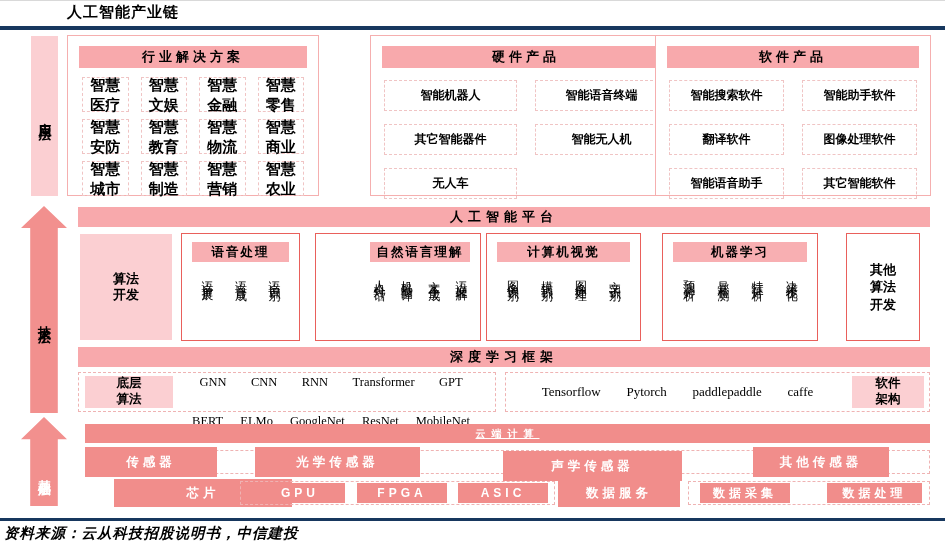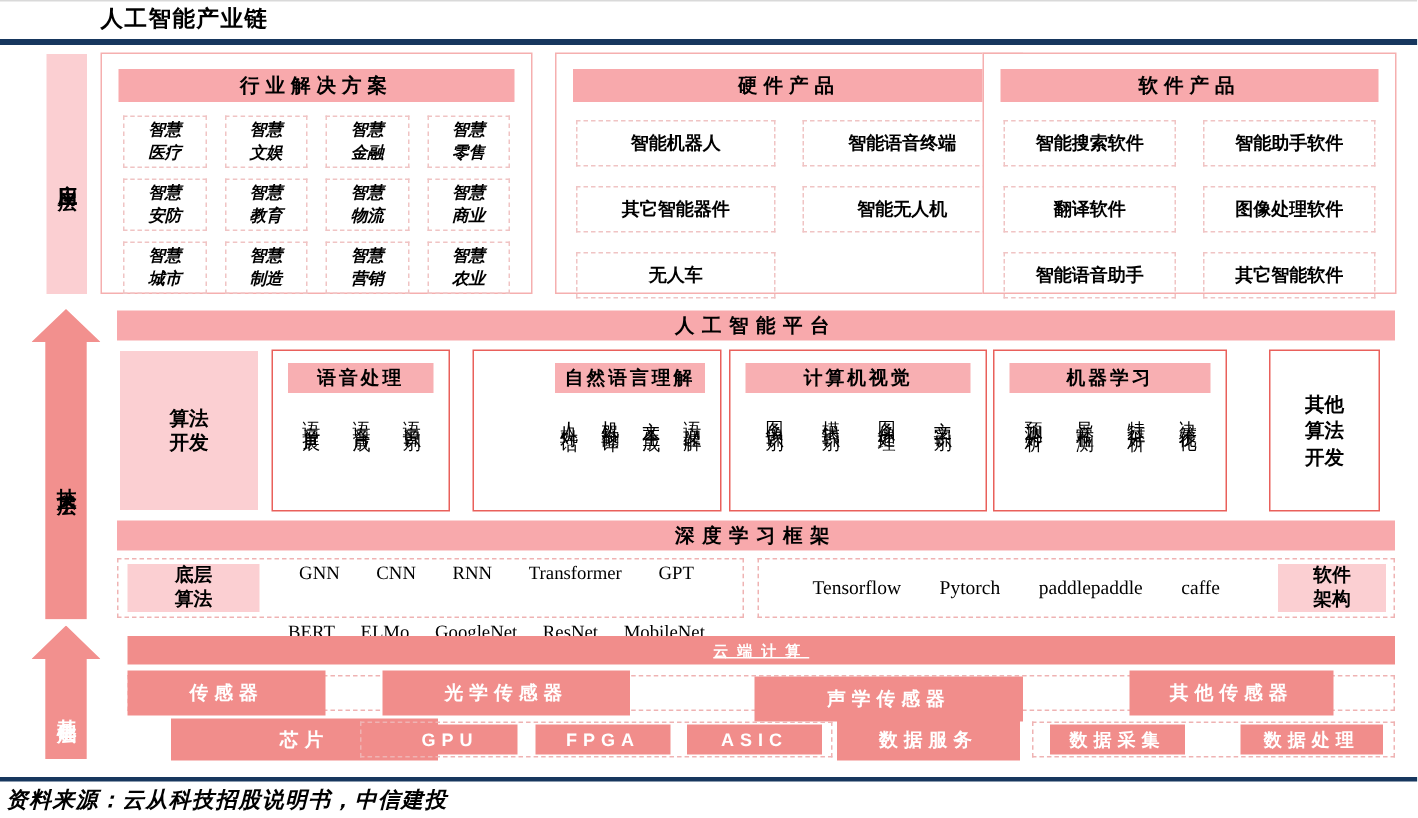--- a/index.html
+++ b/index.html
@@ -15,21 +15,21 @@
   .rail-label{font-size:13px;font-weight:bold;}
   .arrow{left:21px;width:46px;background:#F2908E;display:flex;align-items:center;justify-content:center;}
   .arrow-tech{top:206px;height:207px;clip-path:polygon(50% 0,100% 10.6%,80% 10.6%,80% 100%,20% 100%,20% 10.6%,0 10.6%);}
   .arrow-found{top:417px;height:89px;clip-path:polygon(50% 0,100% 25%,80% 25%,80% 100%,20% 100%,20% 25%,0 25%);}
   .arrow-tech .rail-label{padding-top:20px;}
   .arrow-found .rail-label{color:#fff;padding-top:20px;letter-spacing:2px;}
   
   .panel{top:35px;height:161px;border:1px solid #F5AFAF;background:#fff;box-sizing:border-box;}
   .panel-header{height:22px;margin:10px 11px 0;background:#F8A9AC;display:flex;align-items:center;justify-content:center;font-weight:bold;font-size:13px;letter-spacing:4px;}
   .sol-grid{display:grid;grid-template-columns:repeat(4,1fr);gap:7px 12px;margin:9px 14px;}
-  .sol-item{border:1px dashed #F0C4C4;height:33px;display:flex;align-items:center;justify-content:center;text-align:center;font-size:11px;font-weight:bold;line-height:1.3;font-style:italic;}
+  .sol-item{border:1px dashed #F0C4C4;height:33px;display:flex;align-items:center;justify-content:center;text-align:center;font-size:15px;font-weight:bold;line-height:1.3;}
   .prod-grid{display:grid;grid-template-columns:repeat(2,1fr);gap:13px 18px;margin:12px 13px;}
   .prod-item{border:1px dashed #F0C4C4;height:29px;display:flex;align-items:center;justify-content:center;font-size:12px;font-weight:bold;}
   
   .band{left:78px;width:852px;height:20px;background:#F8A9AC;display:flex;align-items:center;justify-content:center;font-weight:bold;font-size:13px;letter-spacing:5px;}
   .soft-box{background:#FBCFD2;display:flex;align-items:center;justify-content:center;font-weight:bold;font-size:13px;text-align:center;line-height:1.25;}
   .domain{top:233px;height:108px;border:1.5px solid #E9605B;background:#fff;box-sizing:border-box;}
   .domain-header{height:20px;margin:8px 10px 0;background:#F8AFB2;display:flex;align-items:center;justify-content:center;font-weight:bold;font-size:12.5px;letter-spacing:2px;}
   .domain-items{display:flex;justify-content:space-evenly;margin-top:9px;}
   .vitem{writing-mode:vertical-rl;text-orientation:upright;font-size:12px;letter-spacing:3px;height:66px;}
   .other-box{top:233px;height:108px;border:1.5px solid #E9605B;background:#fff;box-sizing:border-box;display:flex;align-items:center;justify-content:center;font-weight:bold;font-size:13px;text-align:center;line-height:1.35;}
@@ -56,21 +56,21 @@
   <div class="abs rail-box">
     <span class="vtext rail-label">应用层</span>
   </div>
   <div class="abs arrow arrow-tech">
     <span class="vtext rail-label">技术层</span>
   </div>
   <div class="abs arrow arrow-found">
     <span class="vtext rail-label">基础层</span>
   </div>
 
-  <div class="abs panel" style="left:67px;width:288px;">
+  <div class="abs panel" style="left:67px;width:252px;">
     <div class="panel-header">行业解决方案</div>
     <div class="sol-grid">
       <div class="sol-item">智慧<br>医疗</div>
       <div class="sol-item">智慧<br>文娱</div>
       <div class="sol-item">智慧<br>金融</div>
       <div class="sol-item">智慧<br>零售</div>
       <div class="sol-item">智慧<br>安防</div>
       <div class="sol-item">智慧<br>教育</div>
       <div class="sol-item">智慧<br>物流</div>
       <div class="sol-item">智慧<br>商业</div>
@@ -120,21 +120,21 @@
   <div class="abs domain" style="left:315px;width:166px;padding-left:44px;">
     <div class="domain-header">自然语言理解</div>
     <div class="domain-items">
       <span class="vitem">人机对话</span>
       <span class="vitem">机器翻译</span>
       <span class="vitem">文本生成</span>
       <span class="vitem">语义理解</span>
     </div>
   </div>
 
-  <div class="abs domain" style="left:486px;width:172px;">
+  <div class="abs domain" style="left:486px;width:155px;">
     <div class="domain-header">计算机视觉</div>
     <div class="domain-items">
       <span class="vitem">图像识别</span>
       <span class="vitem">模式识别</span>
       <span class="vitem">图像处理</span>
       <span class="vitem">文字识别</span>
     </div>
   </div>
 
   <div class="abs domain" style="left:662px;width:156px;">

